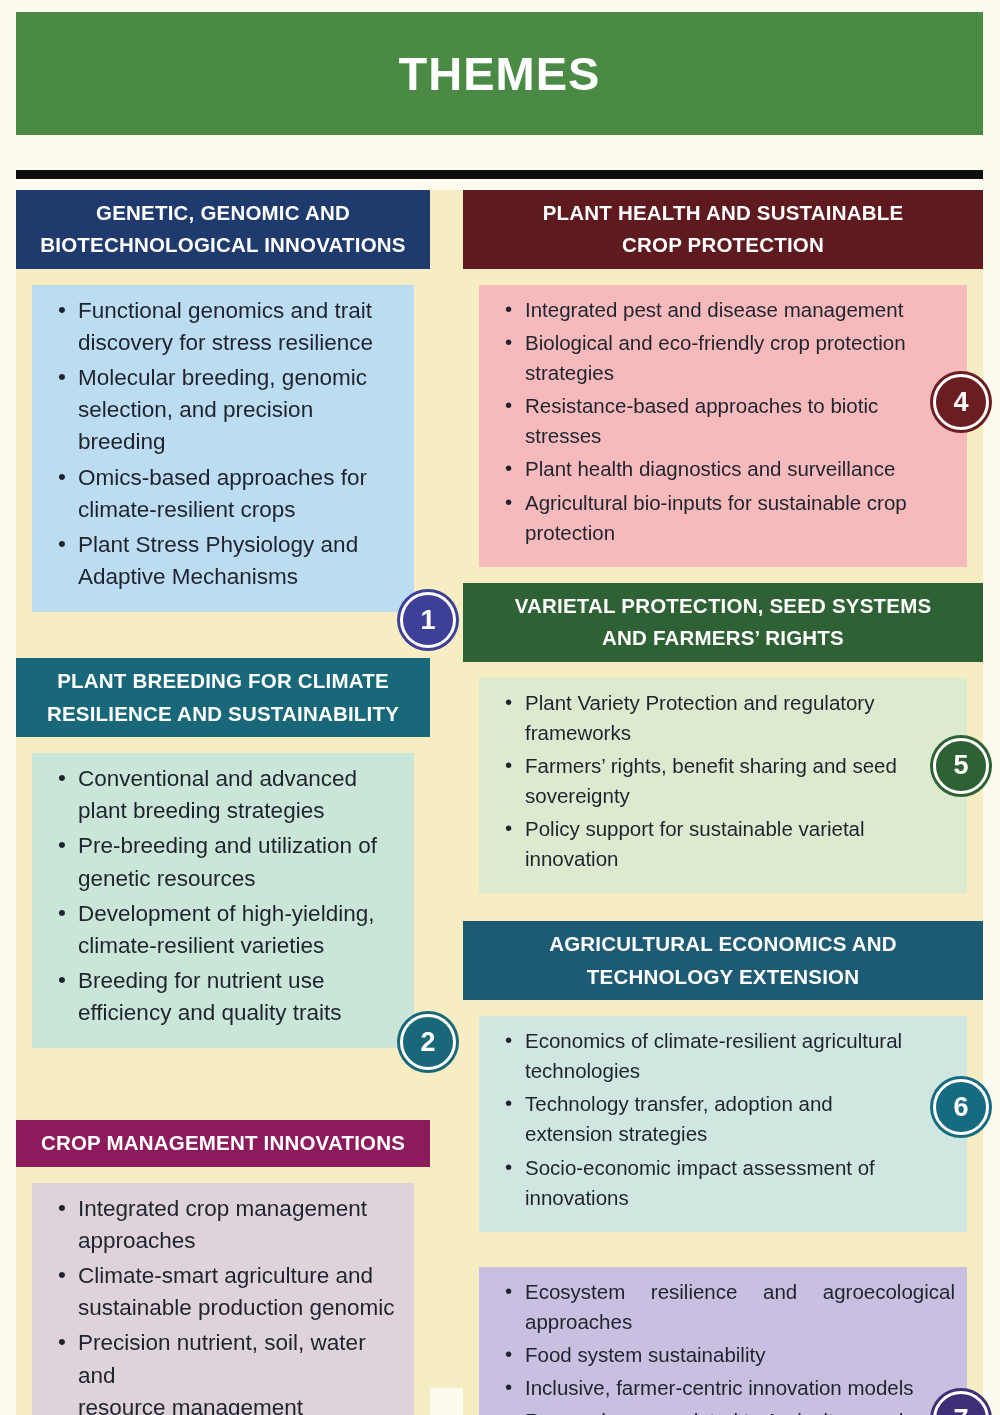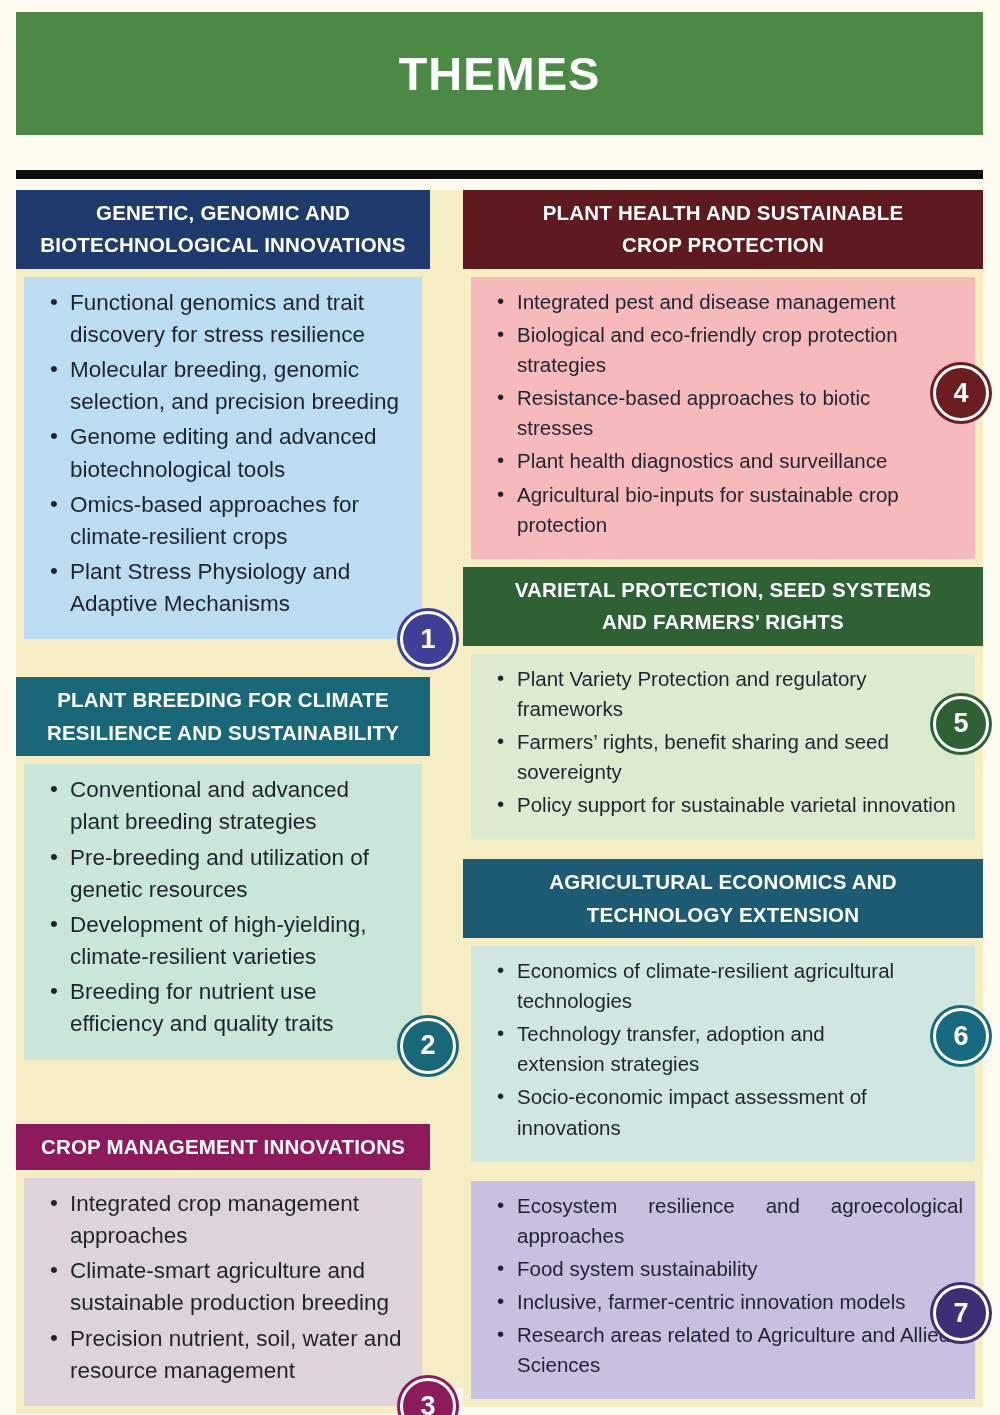--- a/index.html
+++ b/index.html
@@ -15,21 +15,21 @@
   .gap-strip{position:absolute;left:430px;top:190px;width:33px;height:1198px;}
 
   .col{position:absolute;top:190px;display:flex;flex-direction:column;}
   .col-left{left:16px;width:414px;}
   .col-right{left:463px;width:520px;}
 
   .card{position:relative;}
   .card-header{background:var(--hdr);color:#ffffff;text-align:center;
                font-weight:bold;font-size:20.5px;line-height:1.58;
                padding:7px 6px;white-space:pre-line;letter-spacing:0.2px;}
-  .card-body{background:var(--body);margin:8px;list-style:none;
+  .card-body{background:var(--body);margin:16px;list-style:none;
              padding:10px 12px 16px 24px;color:#1f232d;}
   .card-body li{position:relative;padding-left:22px;white-space:pre-line;margin:0 0 3px 0;}
   .card-body li::before{content:"\2022";position:absolute;left:2px;top:-1px;}
   .col-left .card-body{font-size:22.5px;line-height:1.43;}
   .col-right .card-body{font-size:20.5px;line-height:1.47;}
   .card-body li.justify{text-align:justify;}
 
   .m30{margin-bottom:30px;}
   .m56{margin-bottom:56px;}
   .m12{margin-bottom:12px;}
@@ -64,22 +64,20 @@
   <div class="col col-left" style="background: rgb(246, 237, 195);">
 
     <section class="card m30" style="--hdr: #1f3a6d; --body: #bcdcf2; --badge: #3e3f96;">
       <header class="card-header">GENETIC, GENOMIC AND
 BIOTECHNOLOGICAL INNOVATIONS</header>
       <ul class="card-body">
           <li>Functional genomics and trait
 discovery for stress resilience</li>
           <li>Molecular breeding, genomic
 selection, and precision breeding</li>
-          <li>Genome editing and advanced
-biotechnological tools</li>
           <li>Omics-based approaches for
 climate-resilient crops</li>
           <li>Plant Stress Physiology and
 Adaptive Mechanisms</li>
         </ul>
       <div class="badge badge-br">1</div>
     </section>
 
     <section class="card m56" style="--hdr: #19687a; --body: #c9e6d9; --badge: #19687a;">
       <header class="card-header">PLANT BREEDING FOR CLIMATE
@@ -96,21 +94,21 @@
         </ul>
       <div class="badge badge-b2">2</div>
     </section>
 
     <section class="card" style="--hdr: #8d1b5c; --body: #ded3da; --badge: #8d1b5c;">
       <header class="card-header">CROP MANAGEMENT INNOVATIONS</header>
       <ul class="card-body">
           <li>Integrated crop management
 approaches</li>
           <li>Climate-smart agriculture and
-sustainable production breeding</li>
+sustainable production genomic</li>
           <li>Precision nutrient, soil, water and
 resource management</li>
         </ul>
       <div class="badge badge-br">3</div>
     </section>
 
   </div>
 
   <div class="col col-right" style="background: rgb(246, 237, 195);">
 

